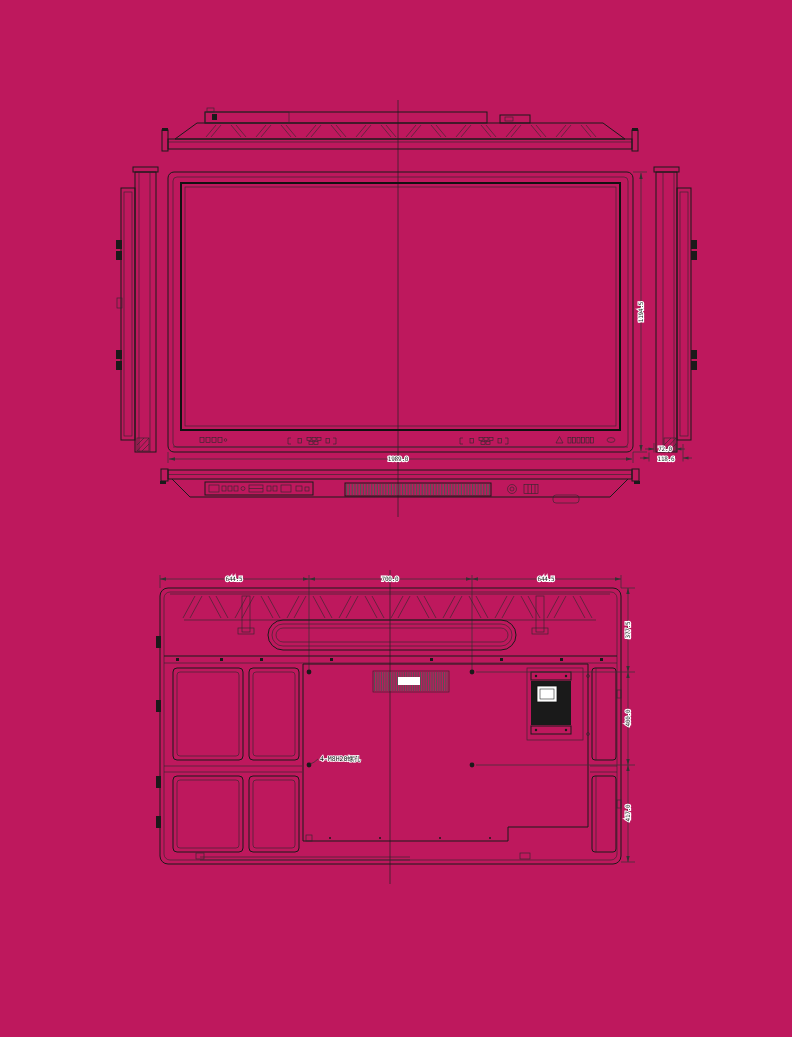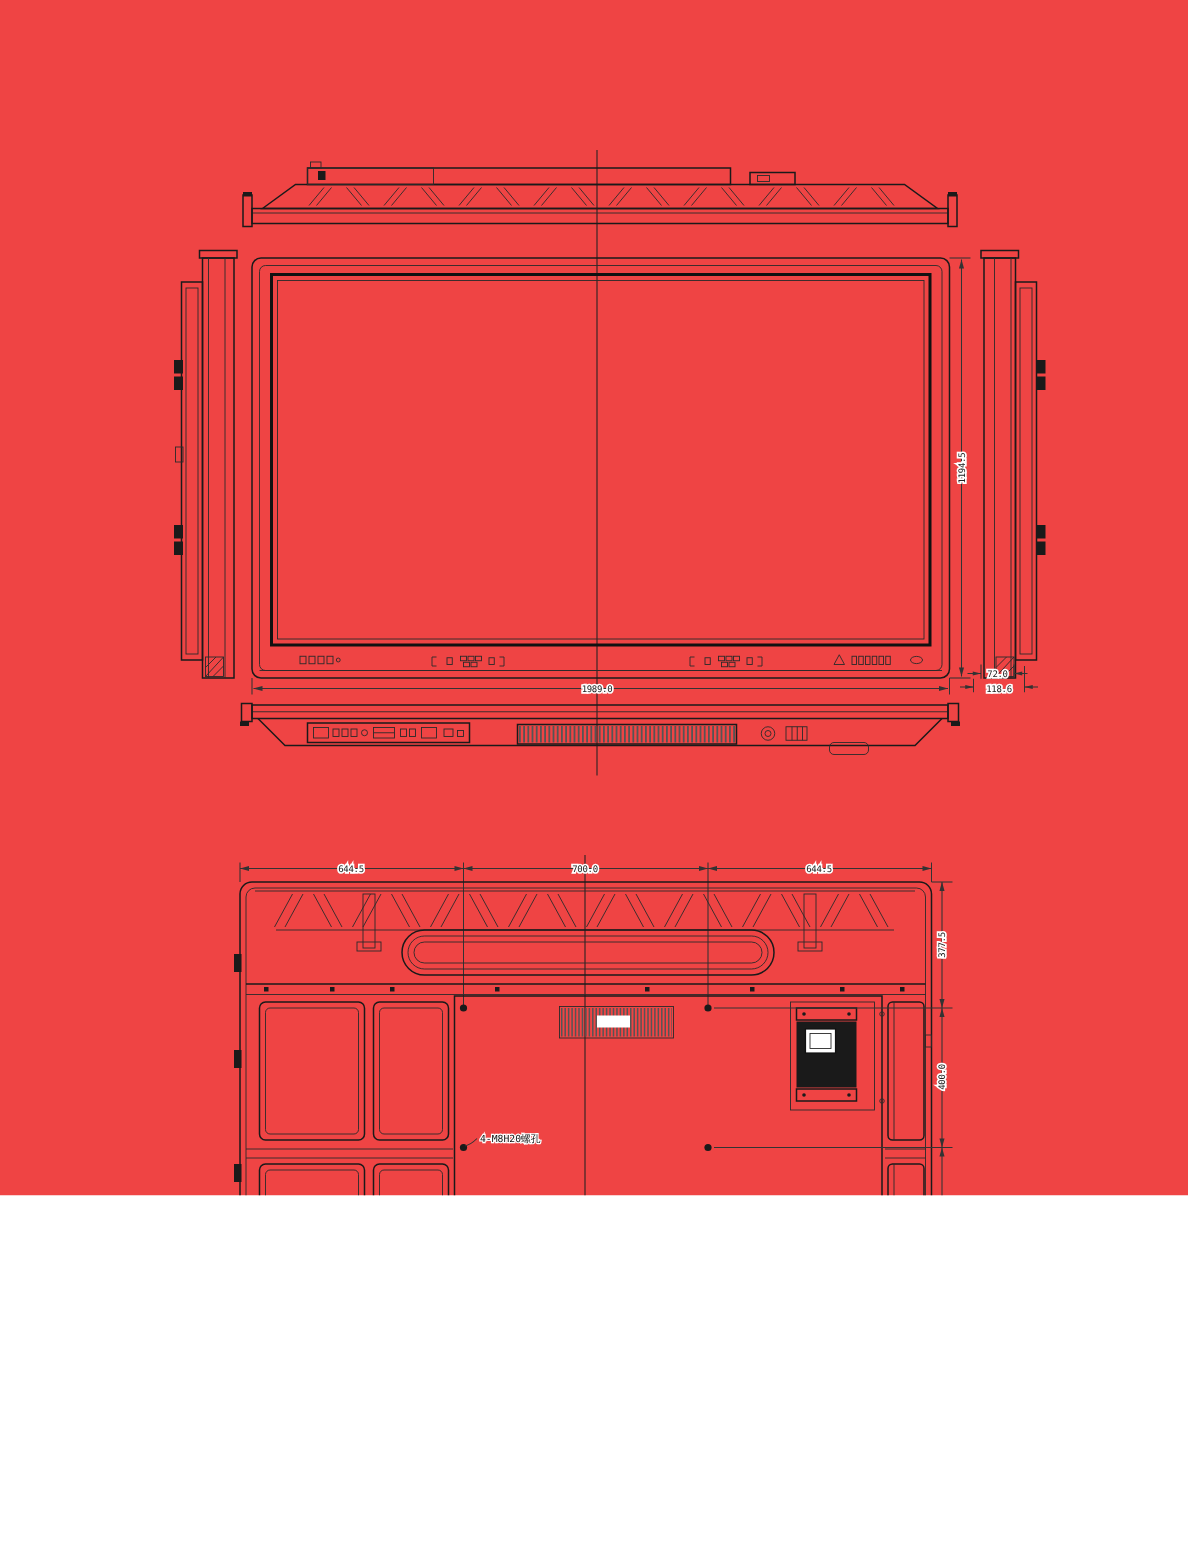--- a/index.html
+++ b/index.html
@@ -1,16 +1,16 @@
 <!DOCTYPE html>
 <html><head>
 <meta charset="utf-8">
 <style>
   html,body{margin:0;padding:0;background:#fff;}
-  .page{position:relative;width:792px;height:797px;background:#ef4444;overflow:hidden;
+  .page{position:relative;width:792px;height:1037px;background:#be185d;overflow:hidden;
         font-family:"DejaVu Sans Mono", monospace;}
   svg{position:absolute;left:0;top:0;}
   .obj{stroke:#1a1a1a;fill:none;stroke-width:1;}
   .obj-thick{stroke:#111;fill:none;stroke-width:2;}
   .obj-thin{stroke:#2a2a2a;fill:none;stroke-width:0.6;}
   .dimline{stroke:#333;fill:none;stroke-width:0.7;}
   .cline{stroke:#222;fill:none;stroke-width:0.7;}
   .fillb{fill:#1a1a1a;stroke:none;}
   .arrow{fill:#333;stroke:none;}
   text.dim{font:6px "DejaVu Sans Mono", monospace;fill:#222;stroke:#fff;stroke-width:2.2px;

